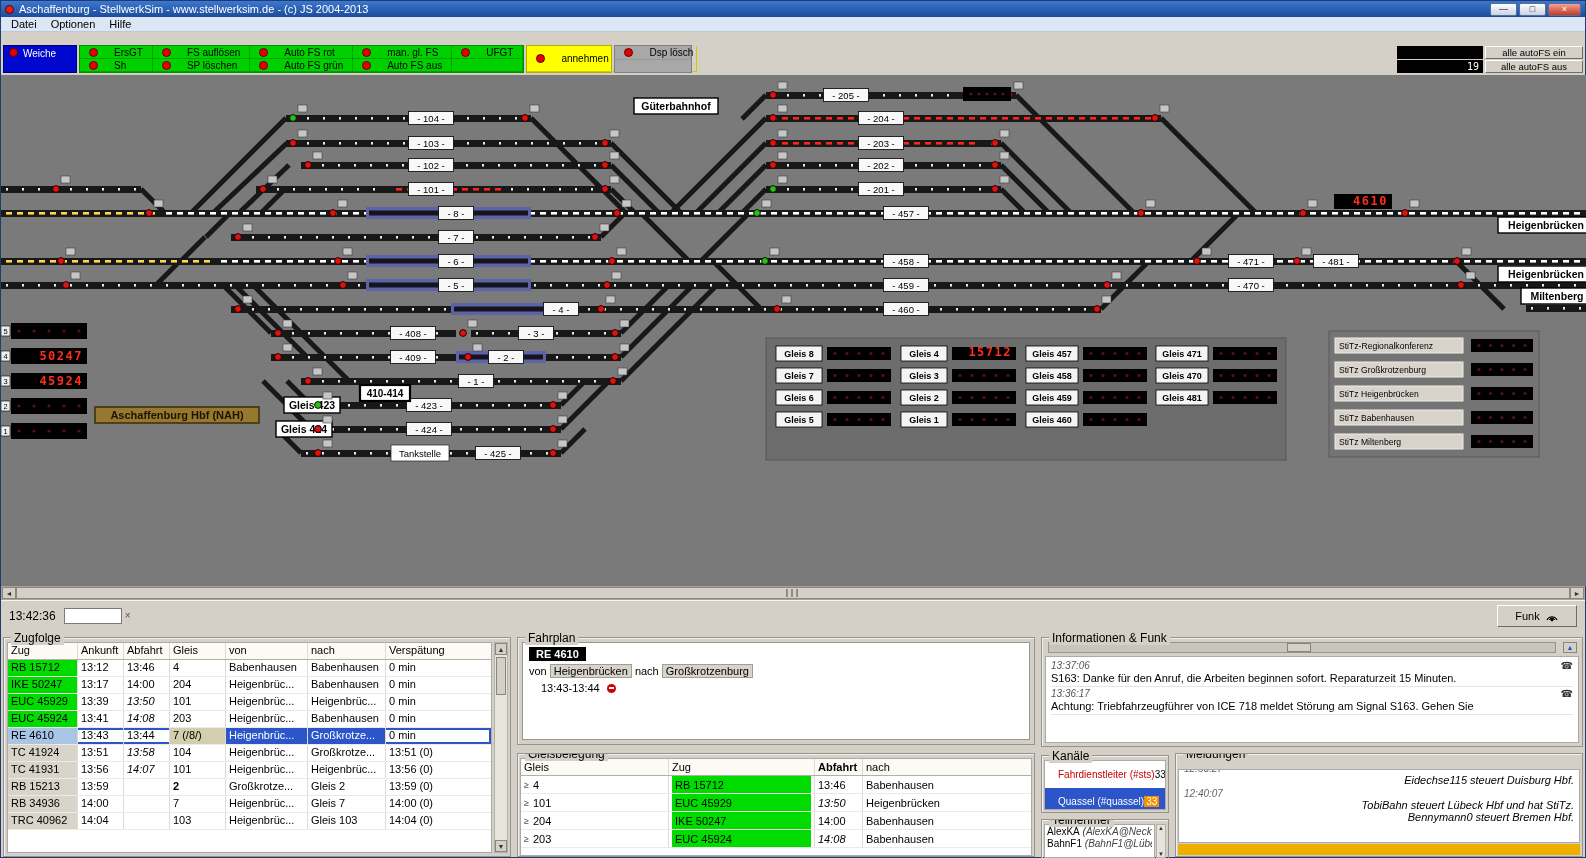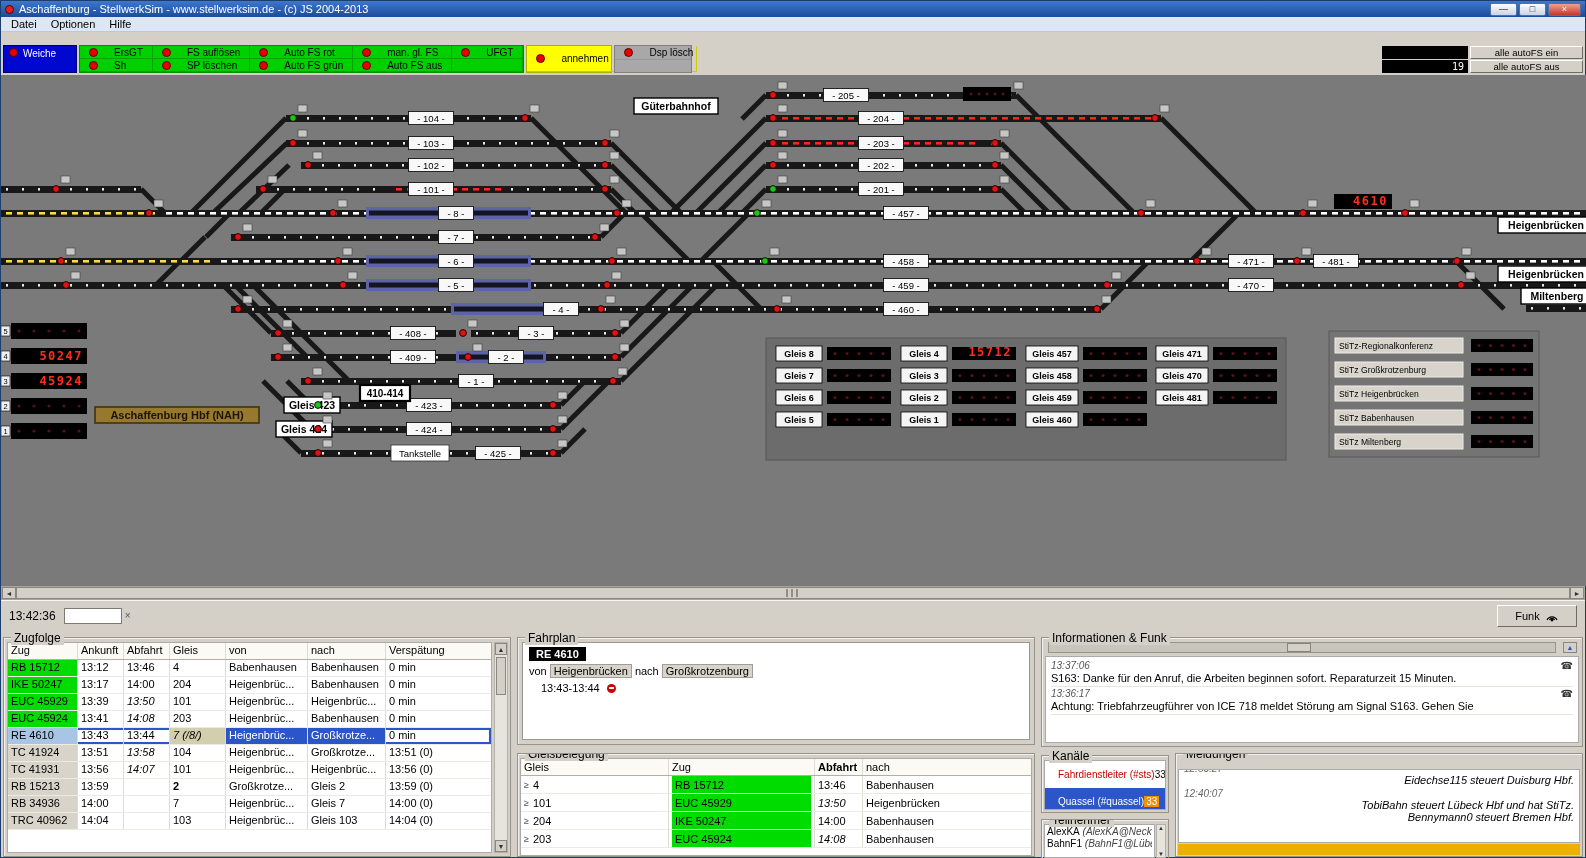--- a/index.html
+++ b/index.html
@@ -24,21 +24,21 @@
 .tb-green{display:flex;background:#00cf00;border:1px solid #009000;}
 .tb-gcol{display:flex;flex-direction:column;}
 .tb-cell{flex:1;display:flex;align-items:center;gap:16px;padding:0 9px;font-size:10px;white-space:nowrap;border-right:1px solid #00a400;border-bottom:1px solid #00a400;}
 .tb-yellow{display:flex;flex-direction:row;background:#ffff00;border:1px solid #b0b000;width:86px;}
 .tb-yellow .tb-cell{border-color:#cccc00;}
 .tb-gray{display:flex;flex-direction:column;background:#a8a8a8;border:1px solid #808080;width:78px;}
 .tb-gray .tb-cell{border-color:#989898;flex:0 0 14px;}
 .tb-spacer{flex:1;}
 .led-stack{width:86px;display:flex;flex-direction:column;gap:1px;justify-content:flex-end;}
 .led-box{height:13px;background:#000;color:#fff;font-family:"DejaVu Sans Mono",monospace;font-size:10px;line-height:13px;text-align:right;padding:0 4px;}
-.autofs-col{width:113px;display:flex;flex-direction:column;gap:1px;justify-content:flex-end;}
+.autofs-col{width:98px;display:flex;flex-direction:column;gap:1px;justify-content:flex-end;}
 .autofs-btn{height:13px;background:#d4d0c8;border:1px solid;border-color:#fff #6e6c64 #6e6c64 #fff;font-size:9.5px;line-height:11px;text-align:center;font-family:"Liberation Sans",sans-serif;}
 
 
 .diagram{position:absolute;top:74px;left:0;width:1406px;height:511px;border-radius:14px;}
 #dsvg{display:block;font-family:"Liberation Sans",sans-serif;}
 
 
 .hscroll{position:absolute;top:585px;left:0;right:0;height:14px;background:#c8c5bc;border:1px solid #a8a49a;display:flex;}
 .sb-arrow{width:14px;font-size:7px;line-height:12px;text-align:center;background:#d4d0c8;border:1px solid #8a887e;color:#333;}
 .hthumb{flex:1;margin:0;background:#d4d0c8;border:1px solid #8a887e;display:flex;align-items:center;justify-content:center;}
@@ -62,21 +62,21 @@
 .ztable{position:absolute;left:3px;top:4px;right:18px;bottom:3px;background:#fff;border:1px solid #aaa;overflow:hidden;}
 .trow{display:flex;height:17px;border-bottom:1px solid #ecebe3;}
 .trow.thead{background:#fbfaf4;border-bottom:1px solid #b2afa4;}
 .tcell{padding:1px 3px 0 3px;border-right:1px solid #dedcd2;white-space:nowrap;overflow:hidden;font-size:11px;}
 .c0{width:70px;}.c1{width:46px;}.c2{width:46px;}.c3{width:56px;}.c4{width:82px;}.c5{width:78px;}.c6{flex:1;border-right:none;}
 .green .c0{background:#00dc00;}
 .plain .c0{background:#d8d4ca;}
 .selected{box-shadow:inset 0 0 0 2px #2b55c8;}
 .selected .c0{background:#a9c5e6;}
 .selected .c4,.selected .c5{background:#2b55c8;color:#fff;}
-.selected .c3{background:#d3cfae;font-style:italic;}
+.selected .c3{background:#d3cfae;}
 .it{font-style:italic;}
 .bd{font-weight:bold;}
 .vscroll{position:absolute;right:2px;top:4px;bottom:3px;width:14px;background:#e6e4dc;border:1px solid #b4b1a6;}
 .vs-arrow{position:absolute;left:0;width:100%;height:12px;font-size:7px;line-height:11px;text-align:center;background:#d4d0c8;border:1px solid #8a887e;color:#333;}
 .vs-arrow.top{top:0;}.vs-arrow.bot{bottom:0;}
 .vthumb{position:absolute;left:1px;right:1px;top:14px;height:38px;background:#d4d0c8;border:1px solid #8a887e;}
 
 .gb-fahrplan{left:516px;top:7px;width:518px;height:108px;}
 .fp-body{position:absolute;inset:4px;background:#fff;border:1px solid #9a988e;padding:4px 6px;}
 .chip{background:#000;color:#fff;font-weight:bold;padding:1px 7px;display:inline-block;font-size:11px;}

